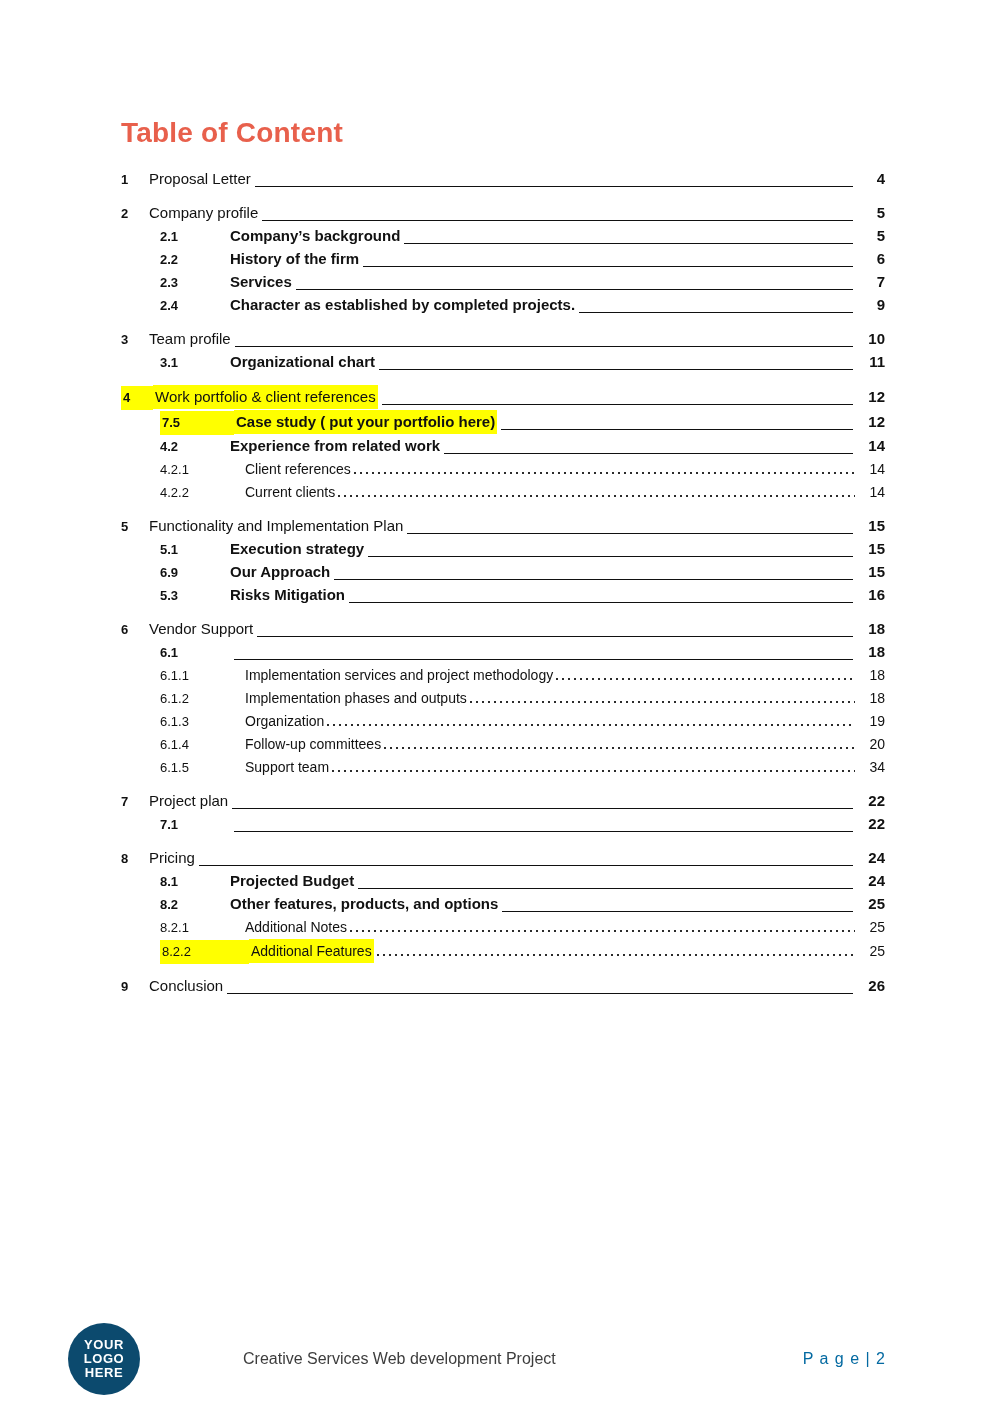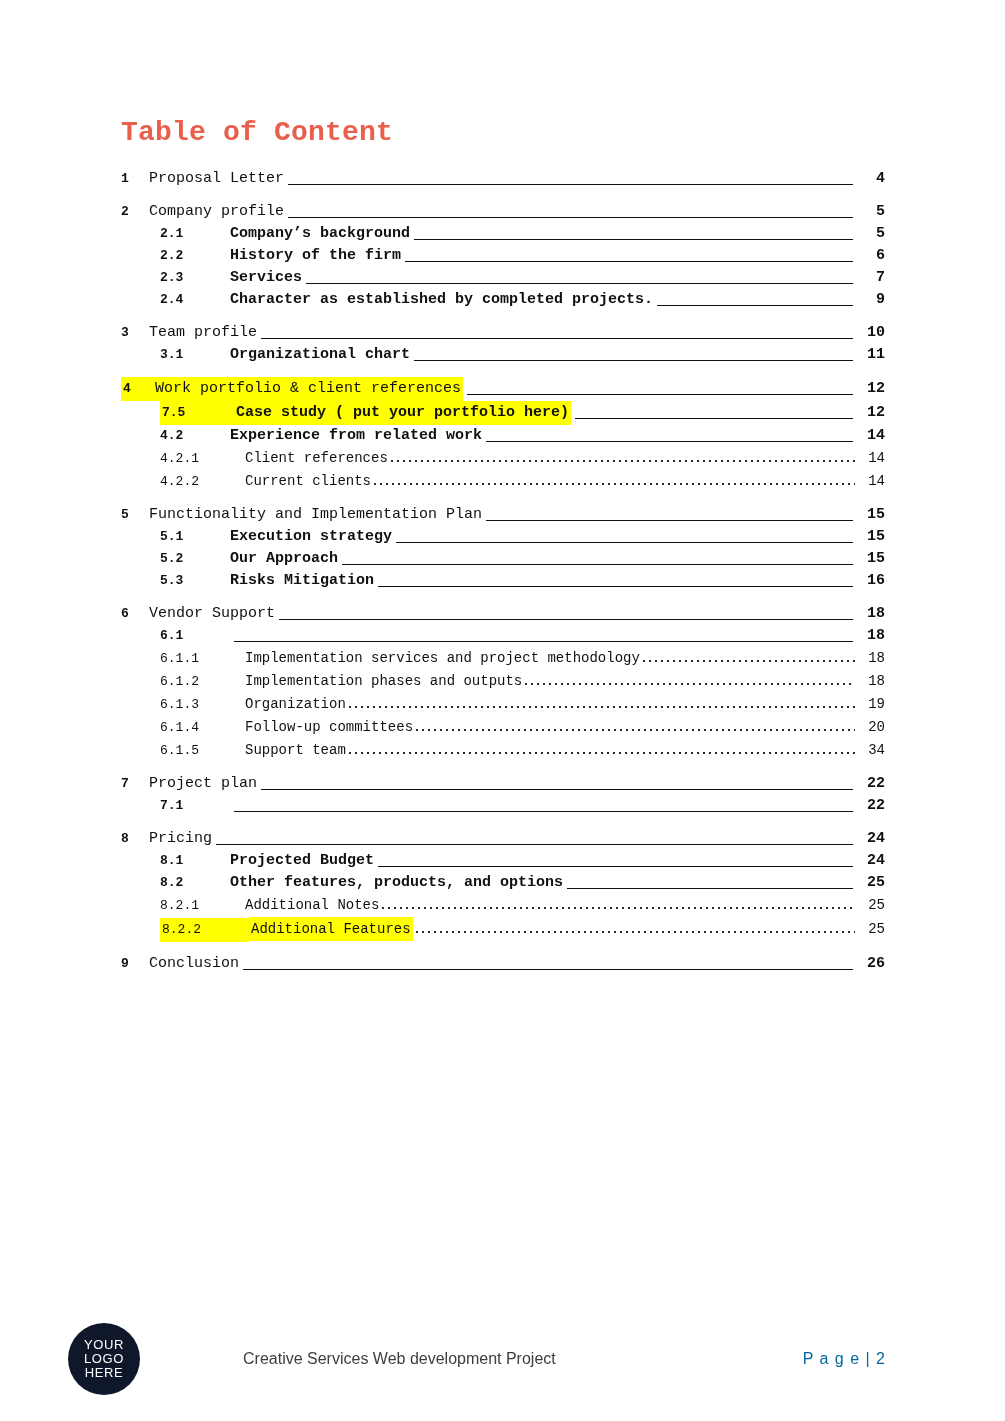--- a/index.html
+++ b/index.html
@@ -6,21 +6,21 @@
   body {
     width: 1005px; height: 1421px;
     background: #ffffff;
     font-family: "Liberation Sans", sans-serif;
     color: #111;
     position: relative;
     overflow: hidden;
   }
   .content {
     position: absolute;
-    left: 121px; right: 120px; top: 116px; font-family: Liberation Mono, monospace;
+    left: 121px; right: 120px; top: 116px;
   }
   h1.doc-title {
     margin: 0 0 18px 0;
     font-size: 28px;
     line-height: 34px;
     font-weight: bold;
     color: #E8604C;
     letter-spacing: 0.2px;
   }
   .toc-row {
@@ -70,27 +70,27 @@
   
   .footer {
     position: absolute;
     left: 68px; right: 119px; top: 1322px; height: 74px;
     display: flex;
     align-items: center;
   }
   .logo-circle {
     width: 72px; height: 72px;
     border-radius: 50%;
-    background: #0f172a;
+    background: #0c4a6e;
     color: #ffffff;
     display: flex;
     flex-direction: column;
     align-items: center;
     justify-content: center;
-    font-weight: 400;
+    font-weight: 700;
     font-size: 13px;
     line-height: 14px;
     letter-spacing: 0.6px;
     flex-shrink: 0;
   }
   .footer-center {
     margin-left: 103px;
     font-size: 16px;
     color: #3d3d3d;
   }
@@ -192,21 +192,21 @@
     <span class="toc-leader leader-solid"></span>
     <span class="toc-page">15</span>
   </div>
       <div class="toc-row lvl2">
     <span class="toc-num">5.1</span>
     <span class="toc-label">Execution strategy</span>
     <span class="toc-leader leader-solid"></span>
     <span class="toc-page">15</span>
   </div>
       <div class="toc-row lvl2">
-    <span class="toc-num">5.2</span>
+    <span class="toc-num">6.9</span>
     <span class="toc-label">Our Approach</span>
     <span class="toc-leader leader-solid"></span>
     <span class="toc-page">15</span>
   </div>
       <div class="toc-row lvl2">
     <span class="toc-num">5.3</span>
     <span class="toc-label">Risks Mitigation</span>
     <span class="toc-leader leader-solid"></span>
     <span class="toc-page">16</span>
   </div>

